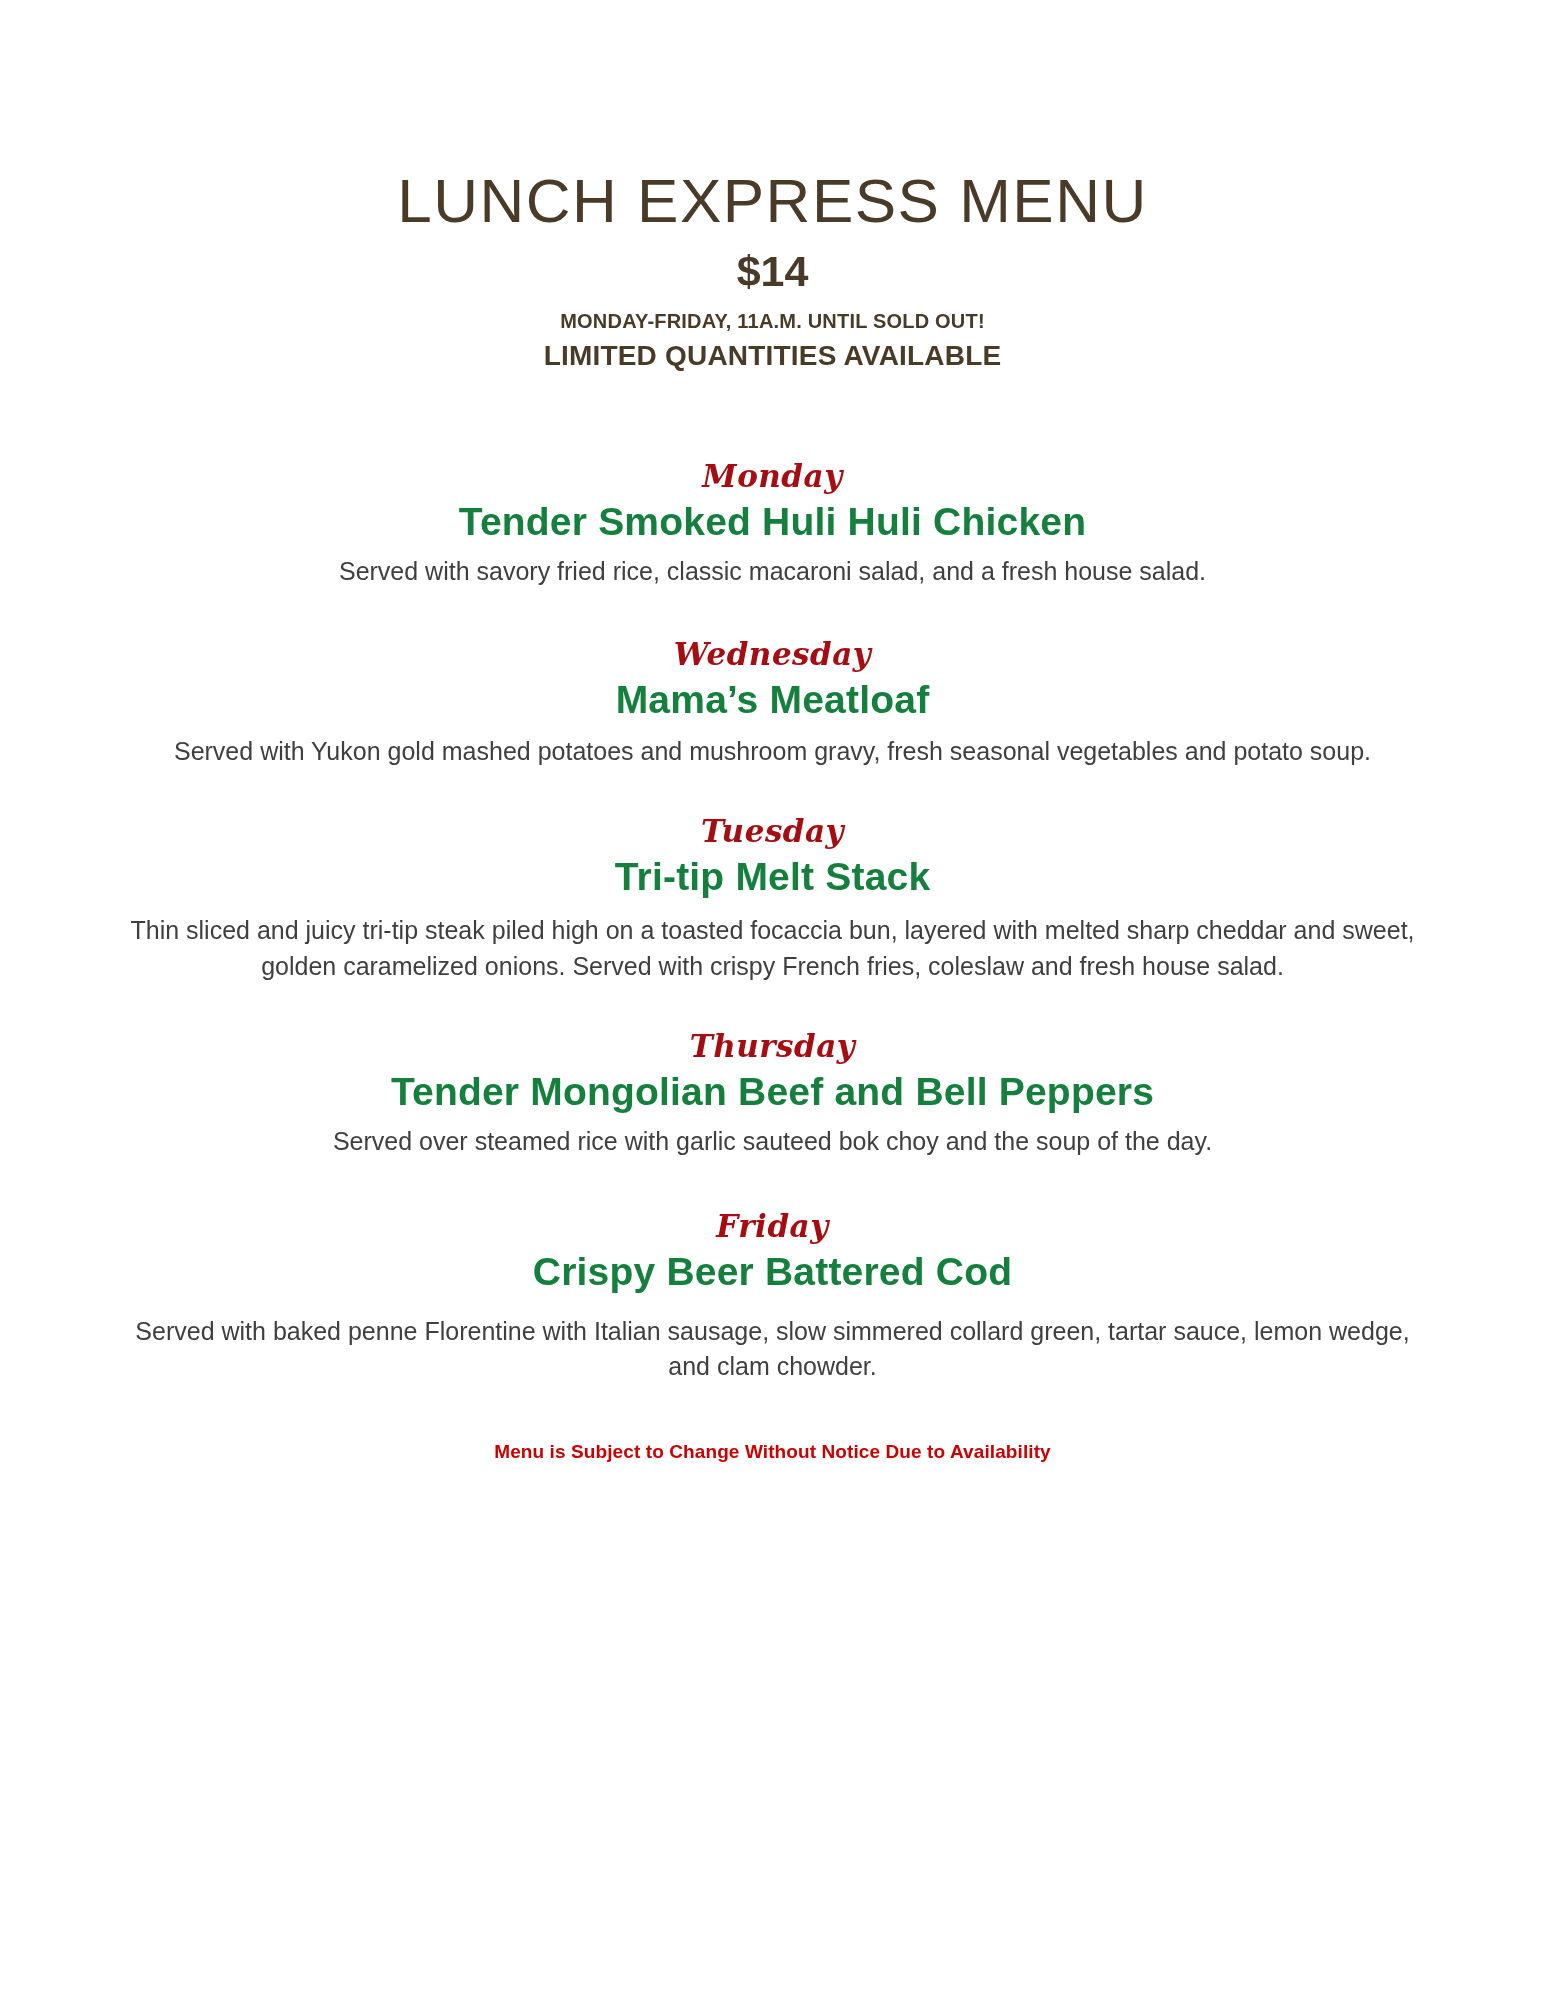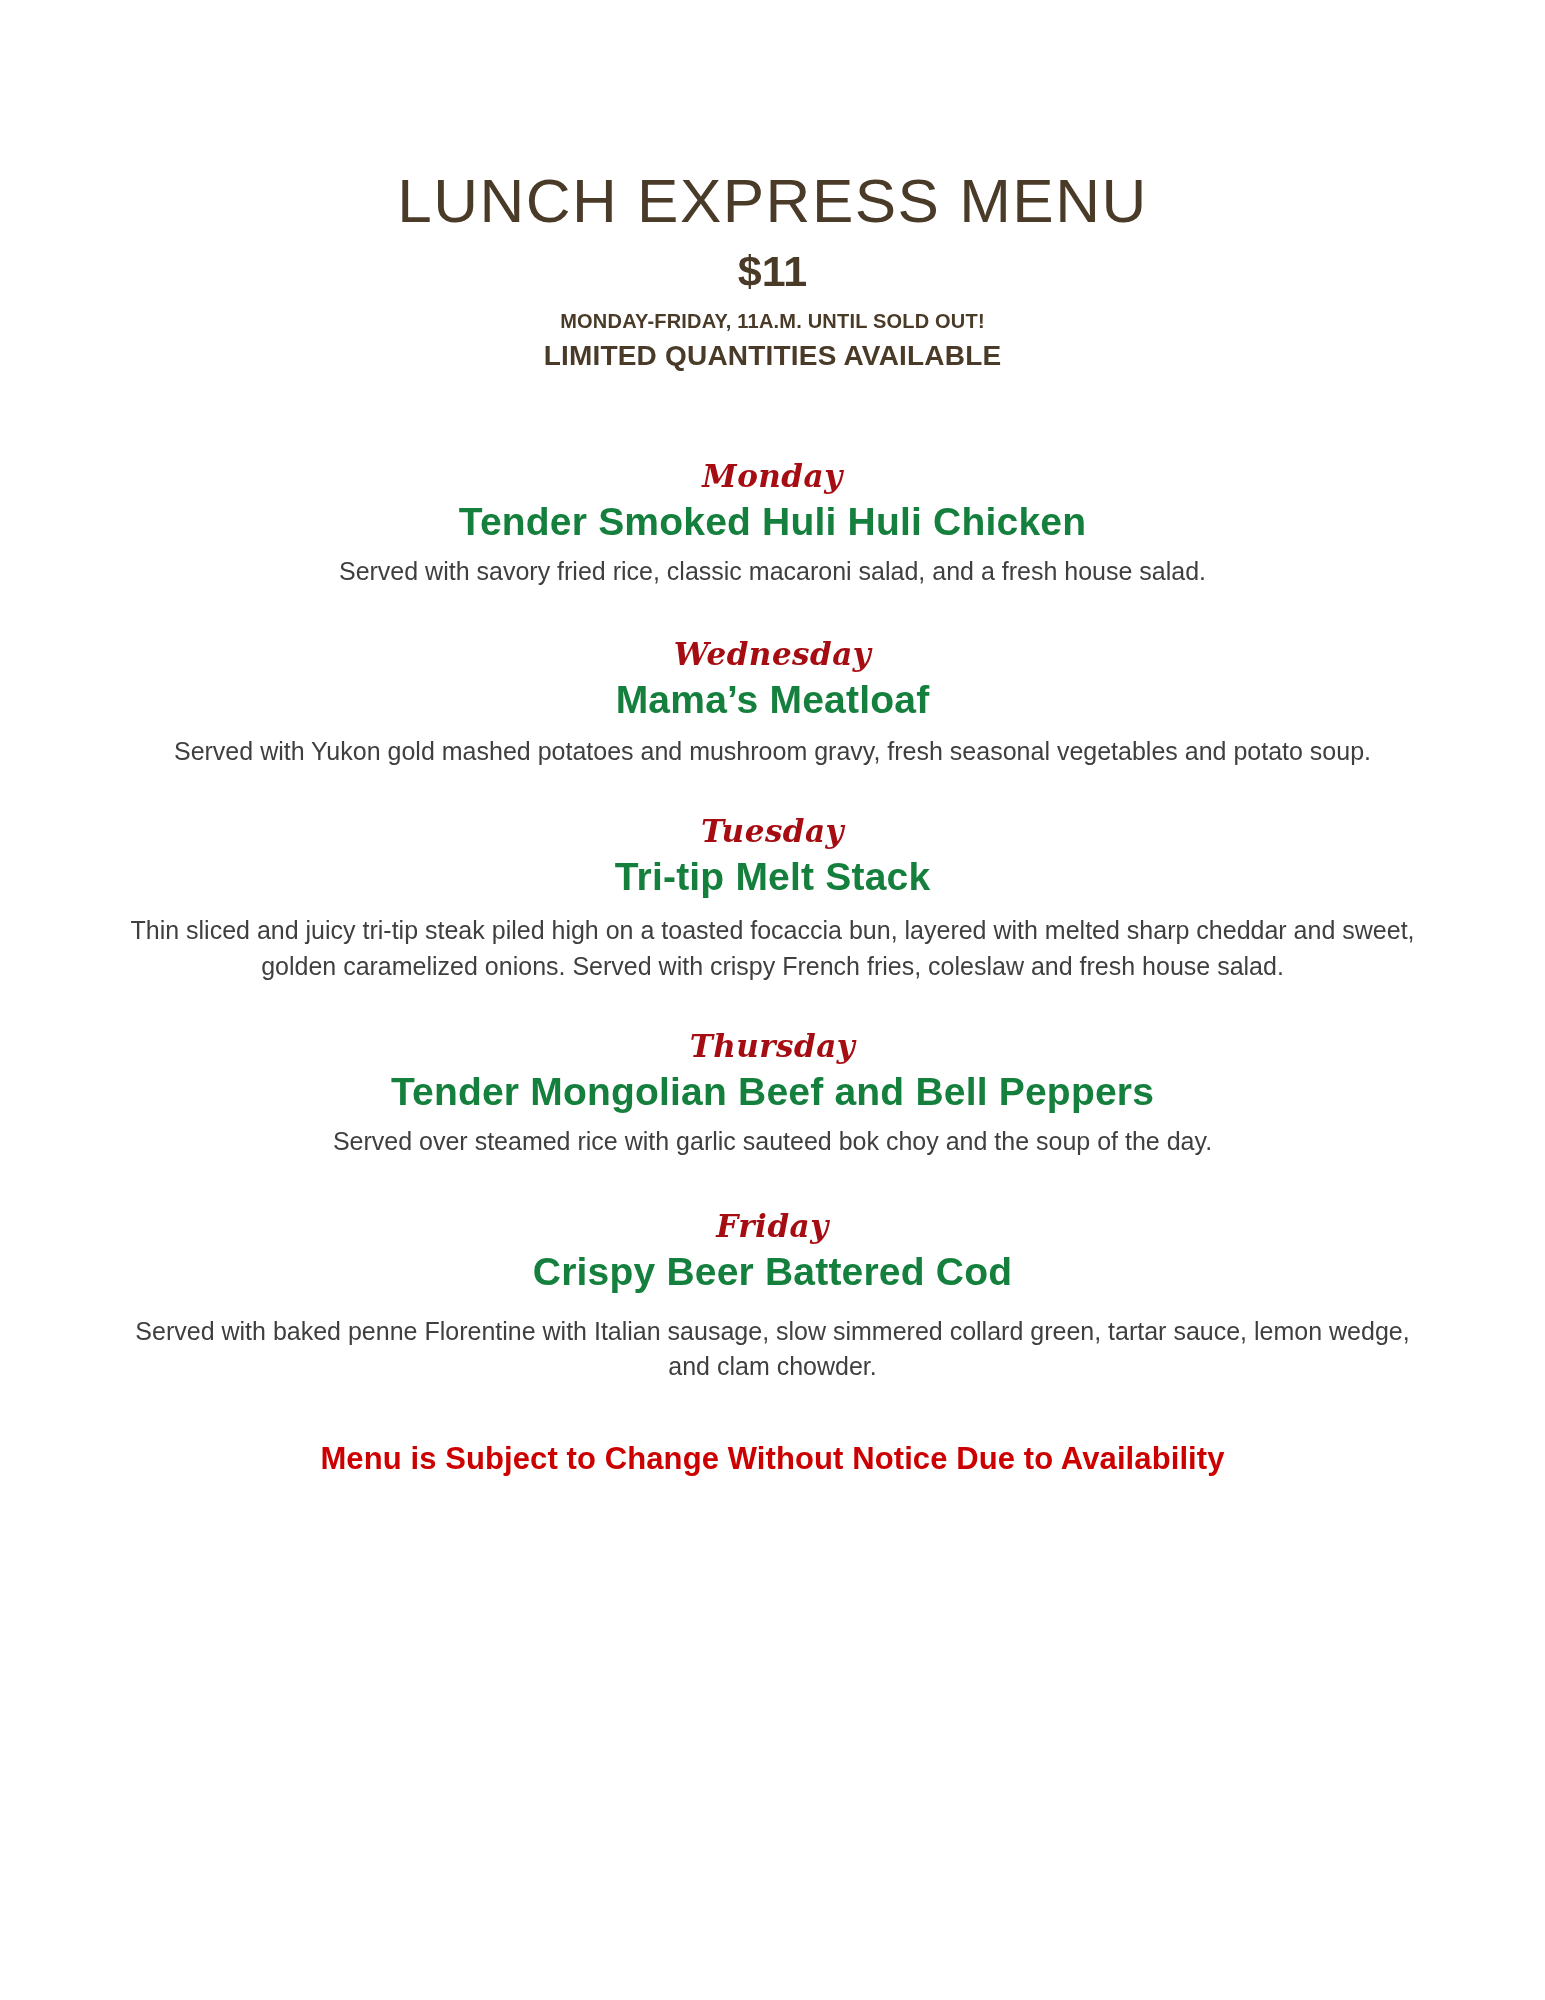--- a/index.html
+++ b/index.html
@@ -104,35 +104,35 @@
   .day-block.thursday { margin-bottom: 48px; }
   .day-block.friday   { margin-bottom: 34px; }
 
   .day-block.tuesday .dish-name { margin-bottom: 14px; }
   .day-block.wednesday .dish-name { margin-bottom: 12px; }
   .day-block.friday .dish-name { margin-bottom: 20px; }
 
   
   .footer-note {
     text-align: center;
-    font-size: 31px;
+    font-size: 19px;
     font-weight: 700;
     color: #cc0000;
     margin-top: 56px;
     letter-spacing: 0.1px;
   }
 </style>
 </head>
 <body>
 
 <div class="page">
 
   <div class="header">
     <h1 class="menu-title">LUNCH EXPRESS MENU</h1>
-    <div class="menu-price">$11</div>
+    <div class="menu-price">$14</div>
     <div class="menu-hours">MONDAY-FRIDAY, 11A.M. UNTIL SOLD OUT!</div>
     <div class="menu-limited">LIMITED QUANTITIES AVAILABLE</div>
   </div>
 
   <div class="days">
 
     <div class="day-block monday">
       <div class="day-name">Monday</div>
       <div class="dish-name">Tender Smoked Huli Huli Chicken</div>
       <div class="dish-desc">Served with savory fried rice, classic macaroni salad, and a fresh house salad.</div>

